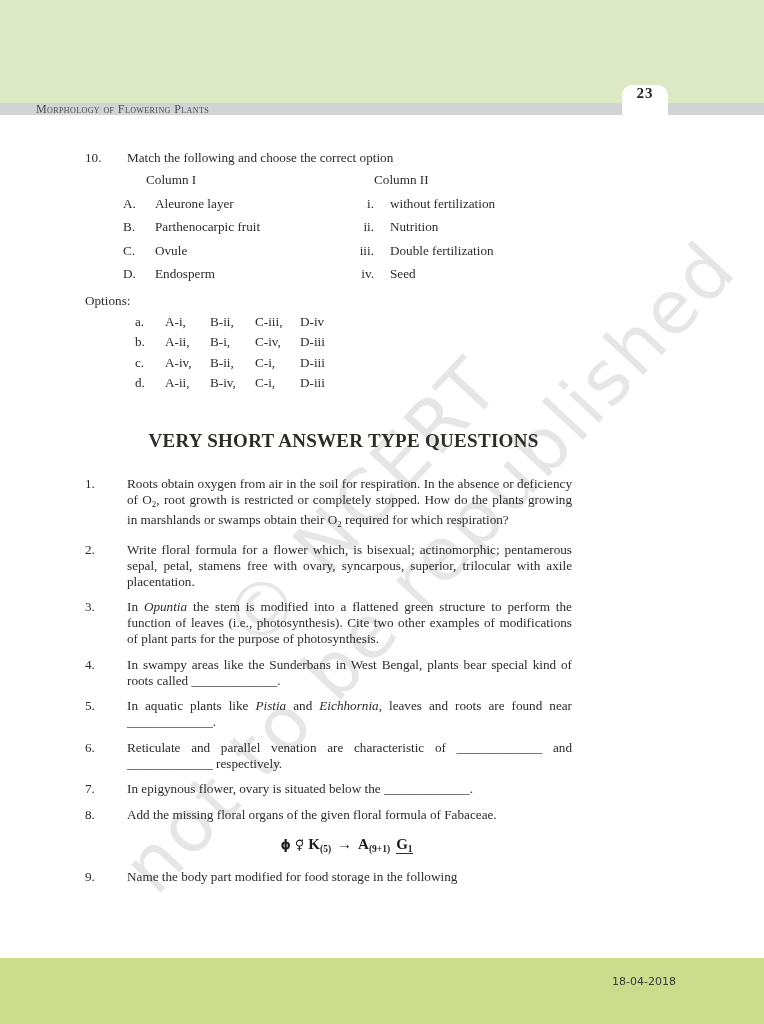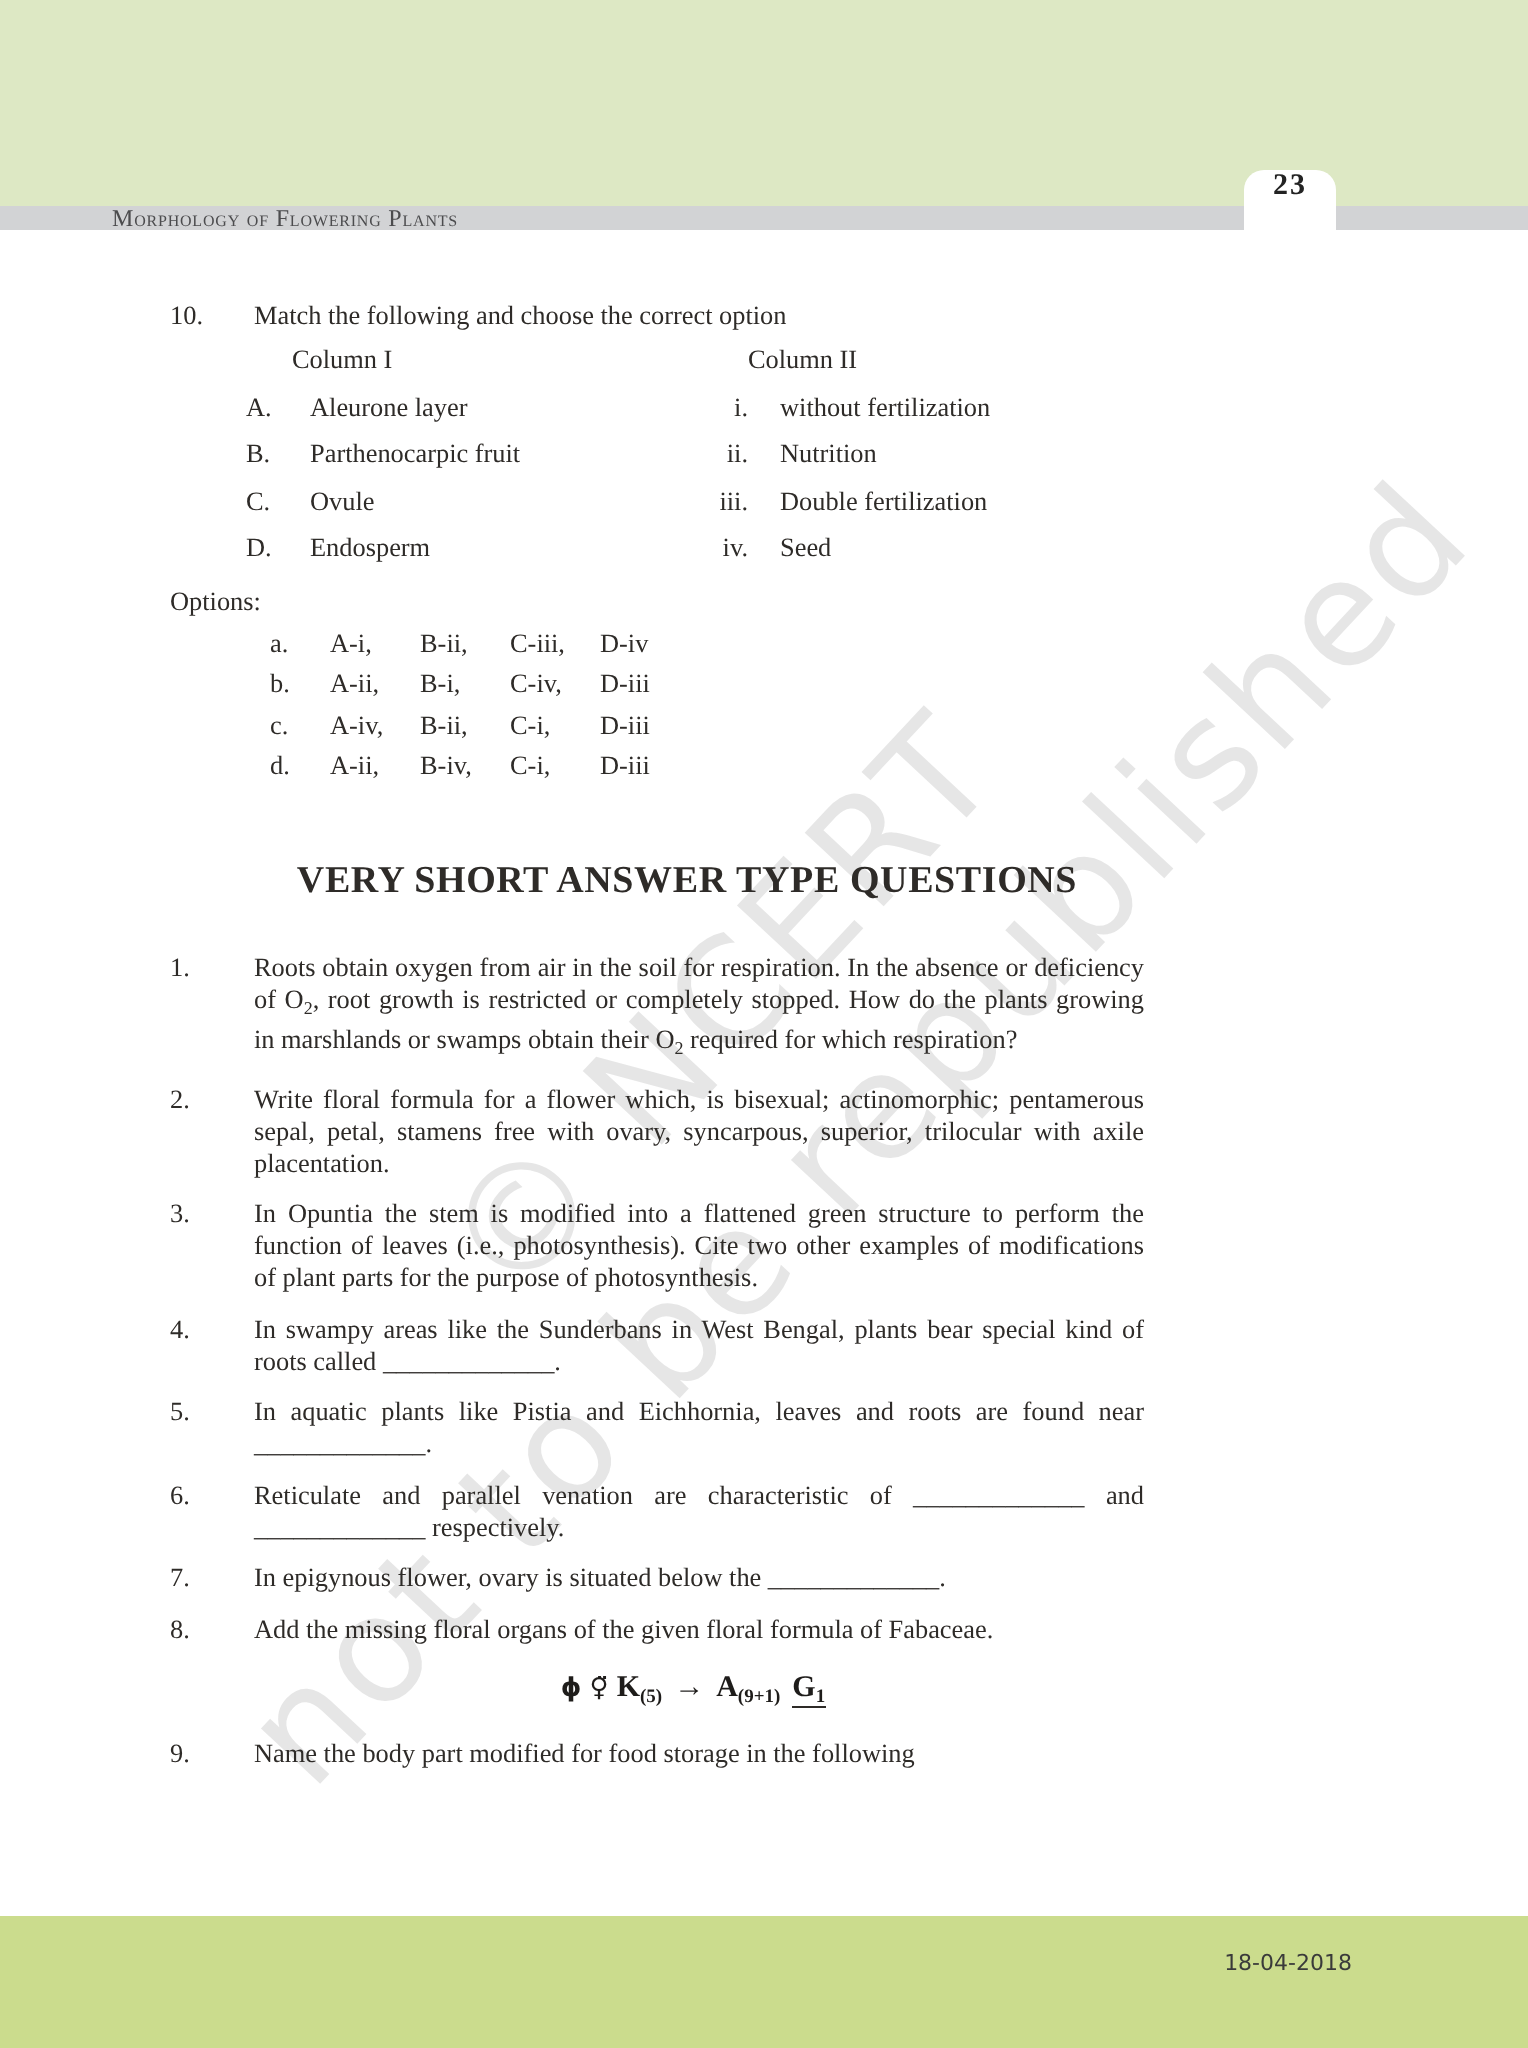--- a/index.html
+++ b/index.html
@@ -7,21 +7,21 @@
     position:relative; width:764px; height:1024px; background:#ffffff;
     font-family:"Liberation Serif", serif; color:#2e2b28; overflow:hidden;
   }
   
   .top-band { position:absolute; top:0; left:0; right:0; height:103px; background:#dde8c4; }
   .header-bar {
     position:absolute; top:103px; left:0; right:0; height:12px; background:#d2d3d5;
     display:flex; align-items:center;
   }
   .chapter-title {
-    margin-left:56px; font-variant:small-caps; font-size:12px; letter-spacing:0.4px;
+    margin-left:36px; font-variant:small-caps; font-size:12px; letter-spacing:0.4px;
     color:#4c4c4e; line-height:12px; white-space:nowrap;
   }
   .page-tab {
     position:absolute; top:85px; left:622px; width:46px; height:31px; background:#ffffff;
     border-radius:10px 10px 0 0; display:flex; align-items:flex-start; justify-content:center;
   }
   .page-num { font-weight:bold; font-size:15px; color:#232323; letter-spacing:1px; }
   .bottom-band { position:absolute; bottom:0; left:0; right:0; height:66px; background:#cbdc8d; }
   .footer-date {
     position:absolute; top:17px; right:88px; font-family:"DejaVu Sans", sans-serif;
@@ -49,21 +49,21 @@
   .options-label { margin-top:11px; }
   .opt-row { display:flex; padding-left:50px; margin-top:4.5px; }
   .opt-row .ol { width:30px; }
   .opt-row .oc { width:45px; }
   .section-heading {
     text-align:center; font-weight:bold; font-size:19px; letter-spacing:0.3px;
     margin:42px 0 27px 30px;
   }
   .question { display:flex; margin-bottom:9.5px; }
   .qbody { flex:1; text-align:justify; }
-  .it { }
+  .it { font-style:italic; }
   .sub { font-size:9px; vertical-align:-3px; }
   
   .formula { margin:13px 0 3px 0; font-weight:bold; font-size:15px; text-align:center; color:#1e1c1a; }
   .fsym { font-family:"DejaVu Sans", sans-serif; font-size:13px; font-weight:bold; margin-right:4px; }
   .fterm { margin-right:6px; }
   .fterm sub { font-size:9.5px; font-weight:bold; vertical-align:-3px; letter-spacing:0; }
   .fu { border-bottom:1.5px solid #2e2b28; padding-bottom:1px; }
 </style>
 </head>
 <body>

